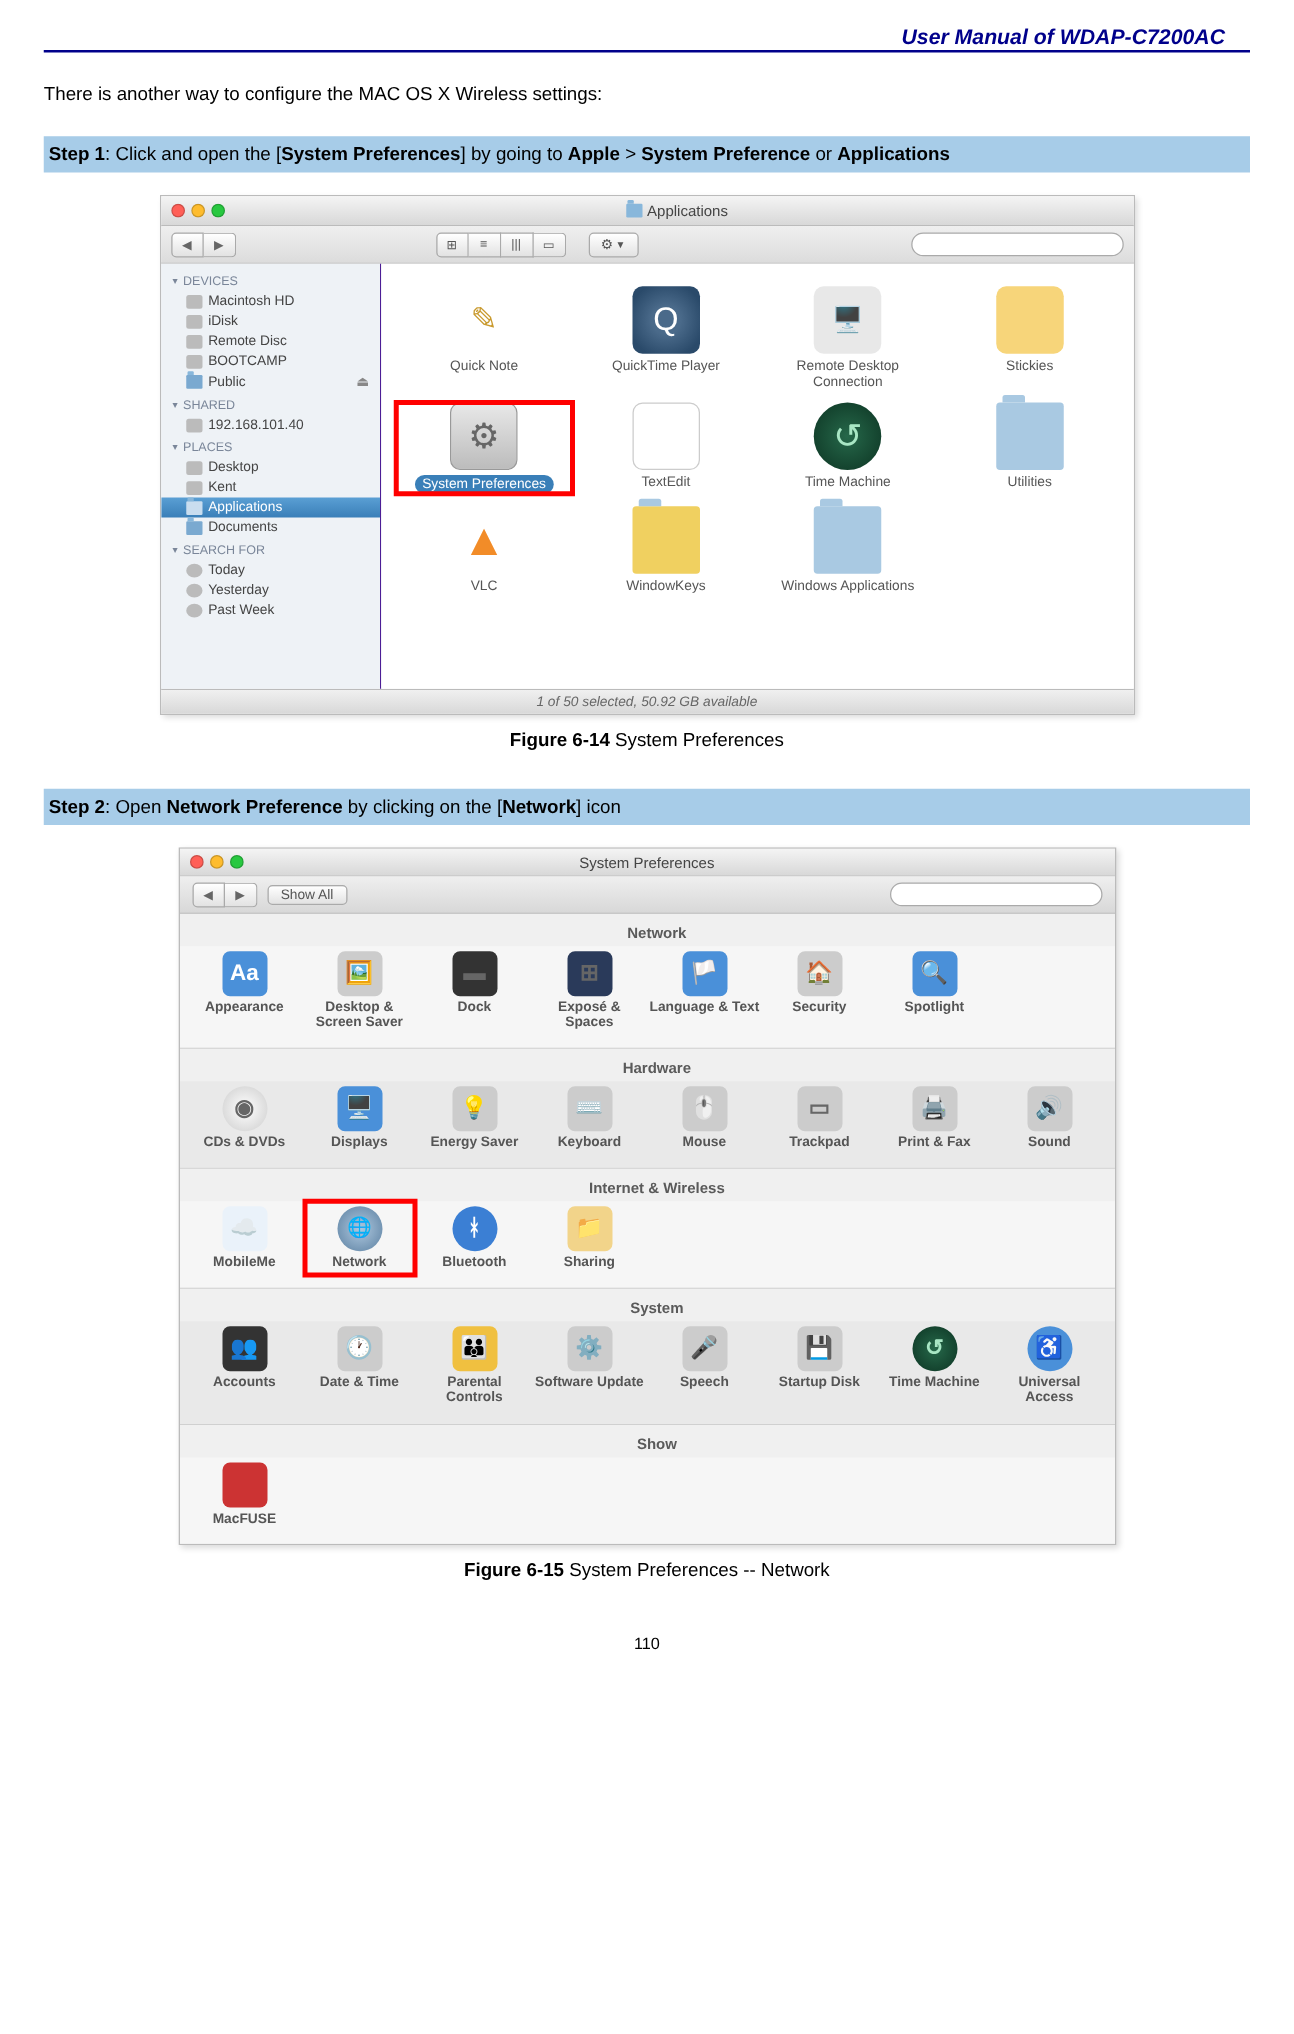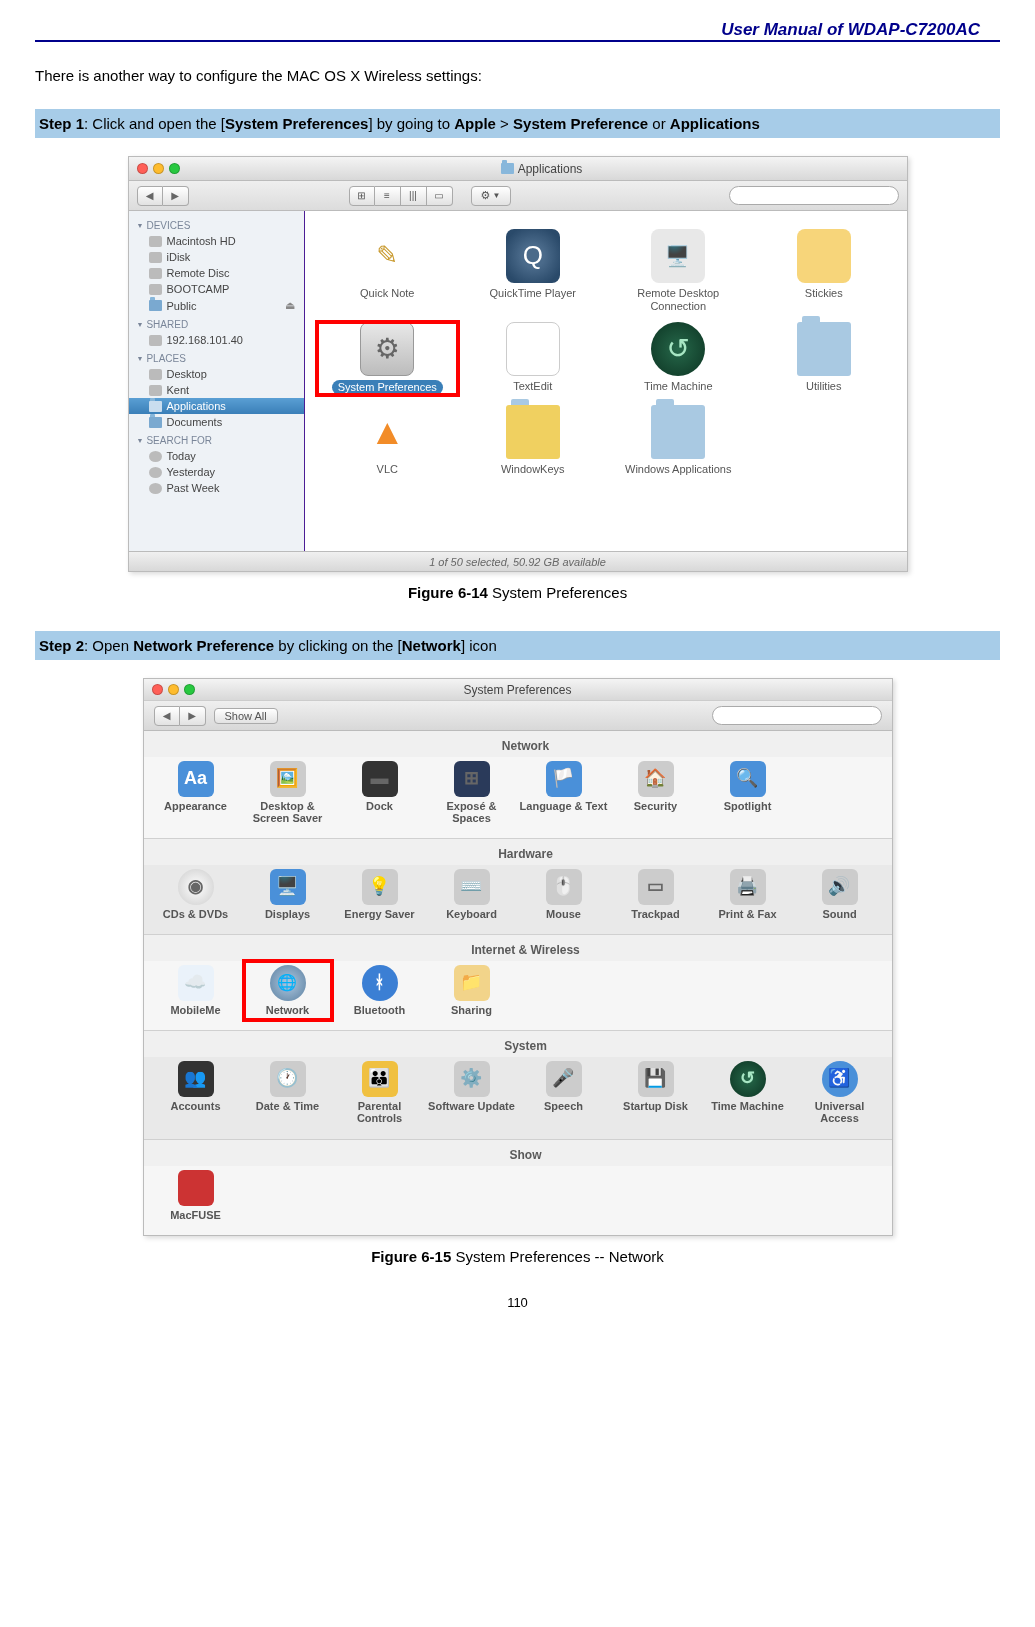--- a/index.html
+++ b/index.html
@@ -29,21 +29,21 @@
   .intro { margin: 0 0 25px 0; font-size: 15px; }
   .step-bar {
     background: #a7cce8;
     padding: 6px 4px;
     font-size: 15px;
     margin-bottom: 18px;
   }
   .bold { font-weight: bold; }
   .fig-wrap { text-align: center; margin-bottom: 12px; }
   .fig-caption { text-align: center; font-size: 15px; margin: 12px 0 30px 0; }
-  .page-num { text-align: center; font-size: 13px; margin-top: 30px; }
+  .page-num { text-align: center; font-size: 13px; margin-top: 42px; }
 
   
   .mac-window {
     width: 780px;
     margin: 0 auto;
     border: 1px solid #bbb;
     box-shadow: 2px 2px 5px rgba(0,0,0,.15);
     font-size: 12px;
     color: #555;
     background: #fff;

